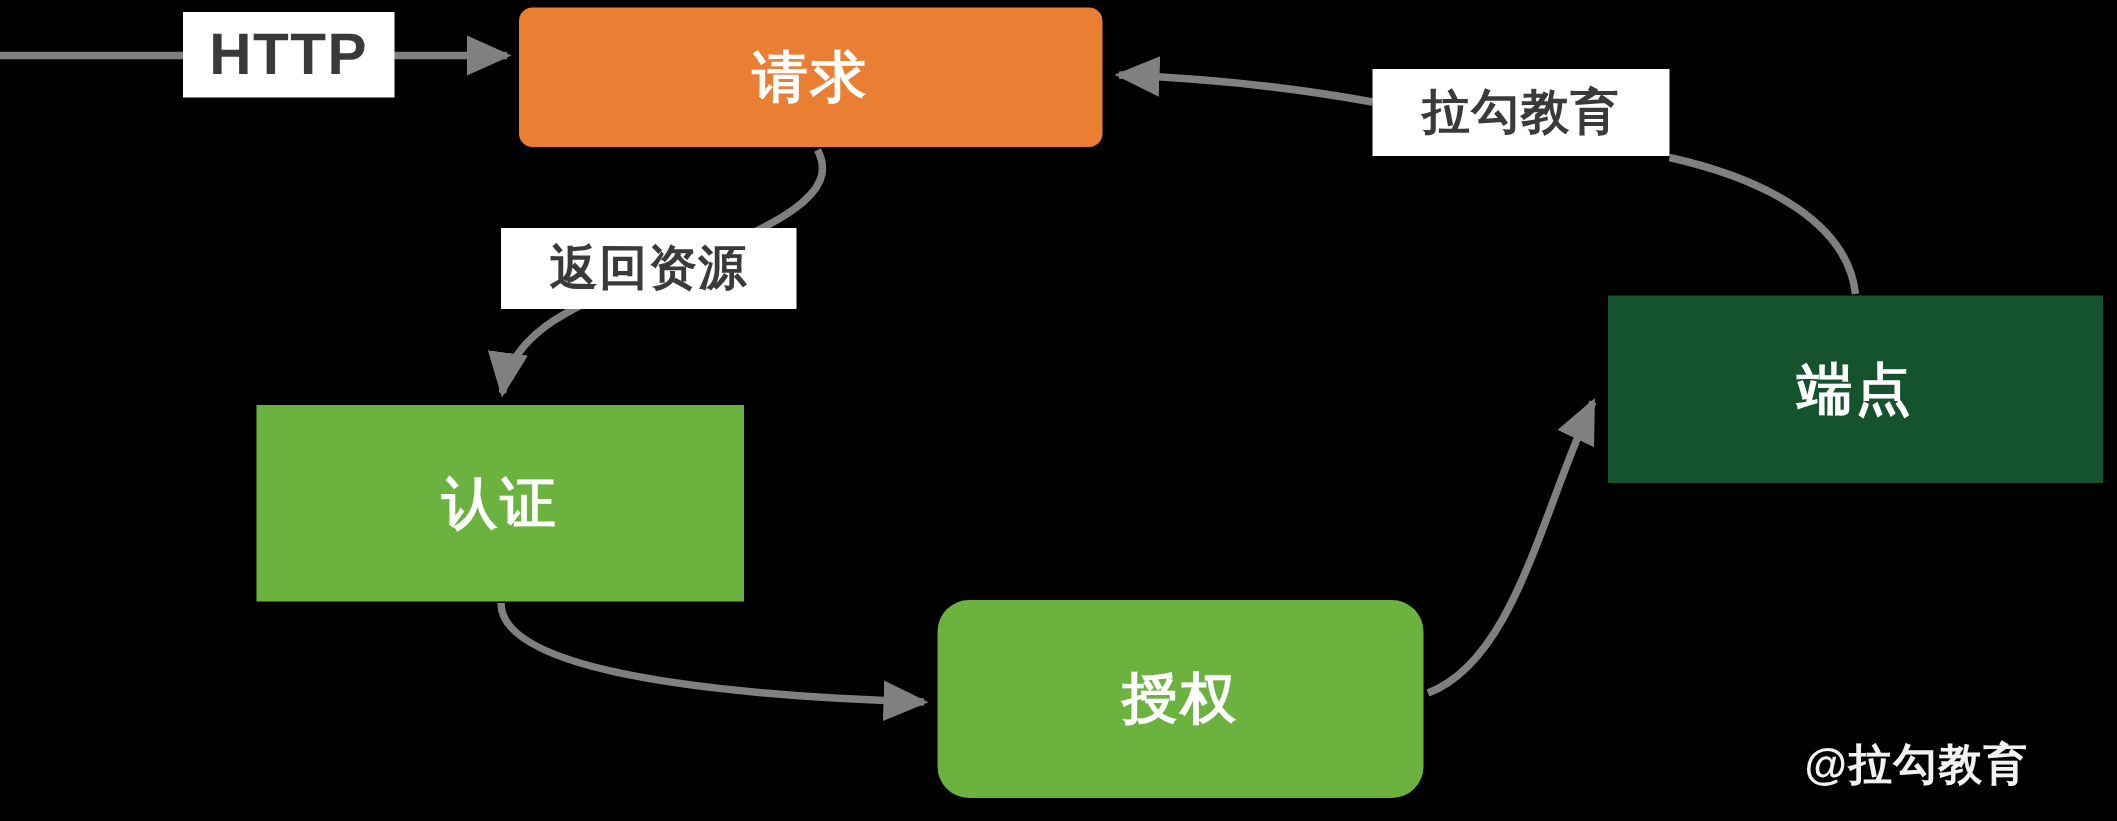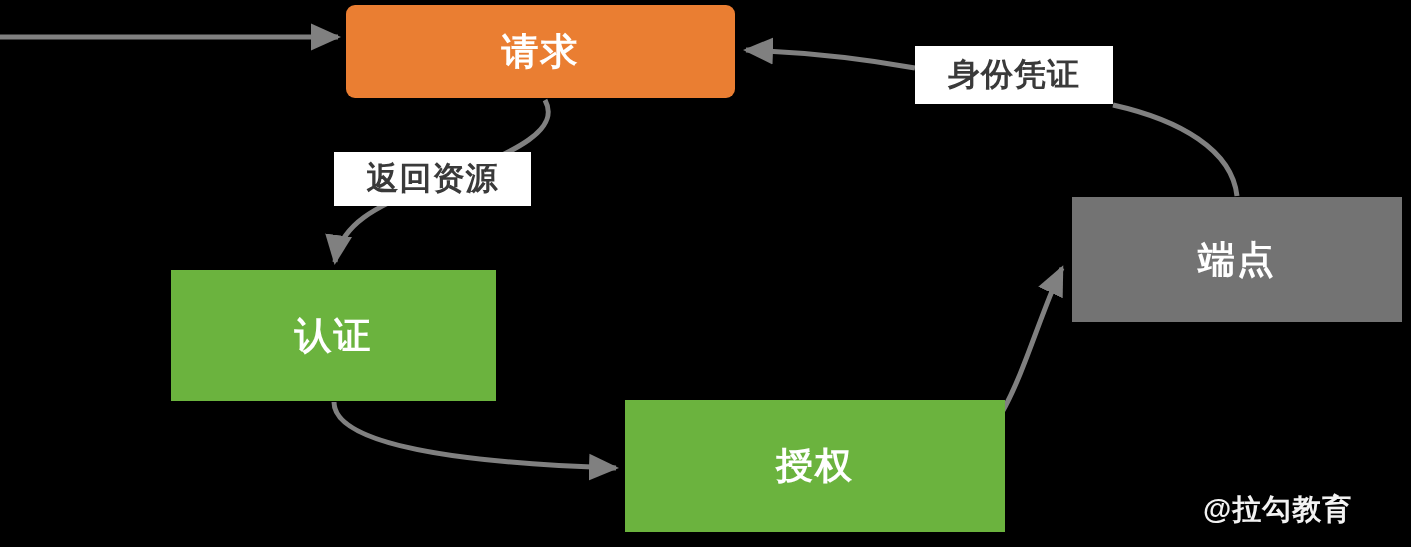--- a/index.html
+++ b/index.html
@@ -46,31 +46,32 @@
     left: 171px;
     top: 270px;
     width: 325px;
     height: 131px;
     background: #6bb33e;
     font-size: 37px;
   }
   .node-authz {
     left: 625px;
     top: 400px;
-    width: 380px;
+    width: 324px;
     height: 132px;
     background: #6bb33e;
     font-size: 37px;
+    border-radius: 21px;
   }
   .node-endpoint {
     left: 1072px;
     top: 197px;
     width: 330px;
     height: 125px;
-    background: #737373;
+    background: #14532d;
     font-size: 37px;
   }
   .edge-label {
     position: absolute;
     display: flex;
     align-items: center;
     justify-content: center;
     background: #ffffff;
     color: #3a3a3a;
     font-weight: bold;
@@ -156,26 +157,29 @@
   </div>
 
   <div class="node node-authz">
     <span>授权</span>
   </div>
 
   <div class="node node-endpoint">
     <span>端点</span>
   </div>
 
+  <div class="edge-label label-http">
+    <span>HTTP</span>
+  </div>
 
   <div class="edge-label label-cred">
     <span>返回资源</span>
   </div>
 
   <div class="edge-label label-return">
-    <span>身份凭证</span>
+    <span>拉勾教育</span>
   </div>
 
   <div class="watermark">
     <span>@拉勾教育</span>
   </div>
 
 </div>
 
 </body></html>

